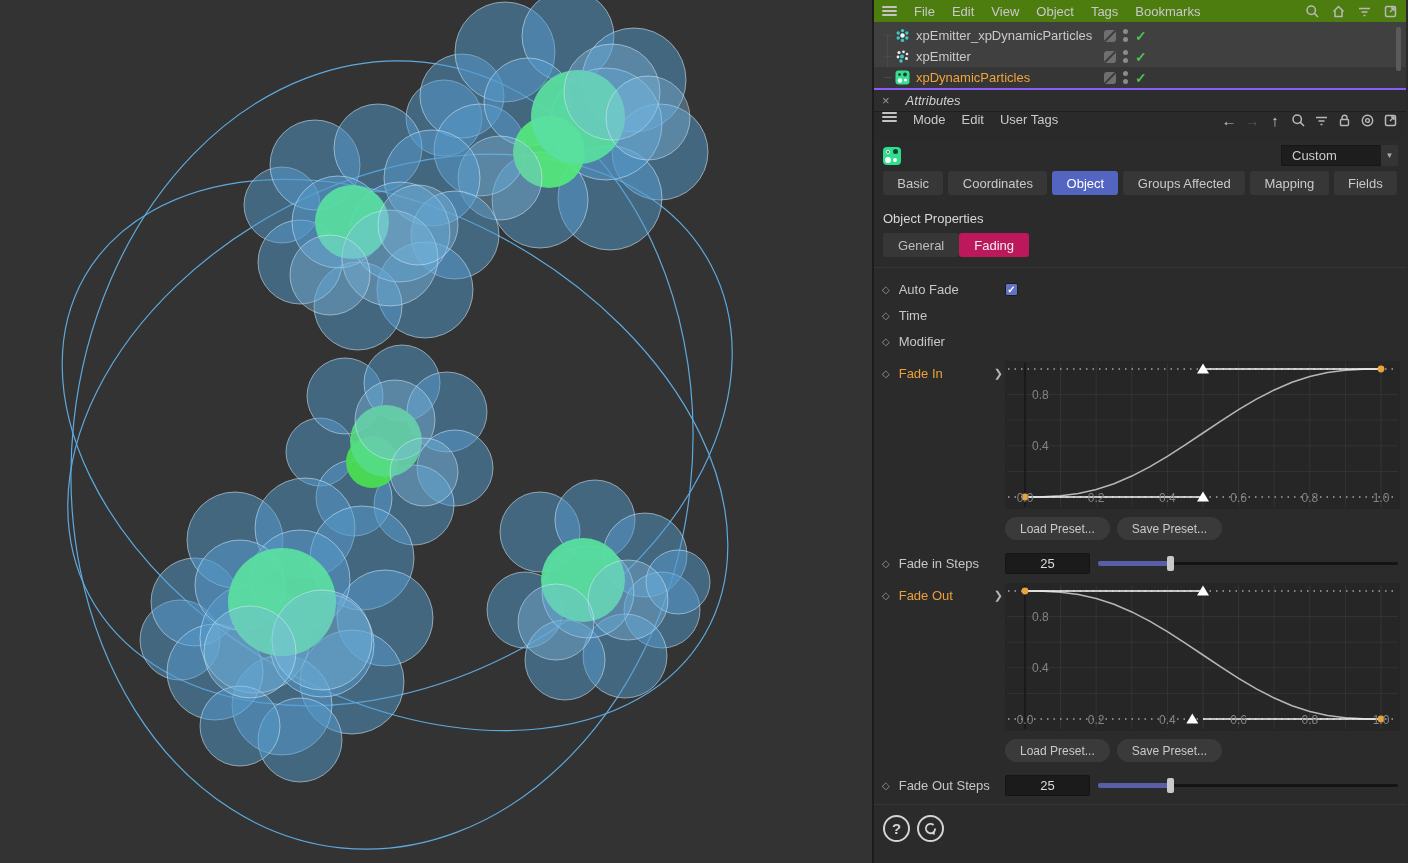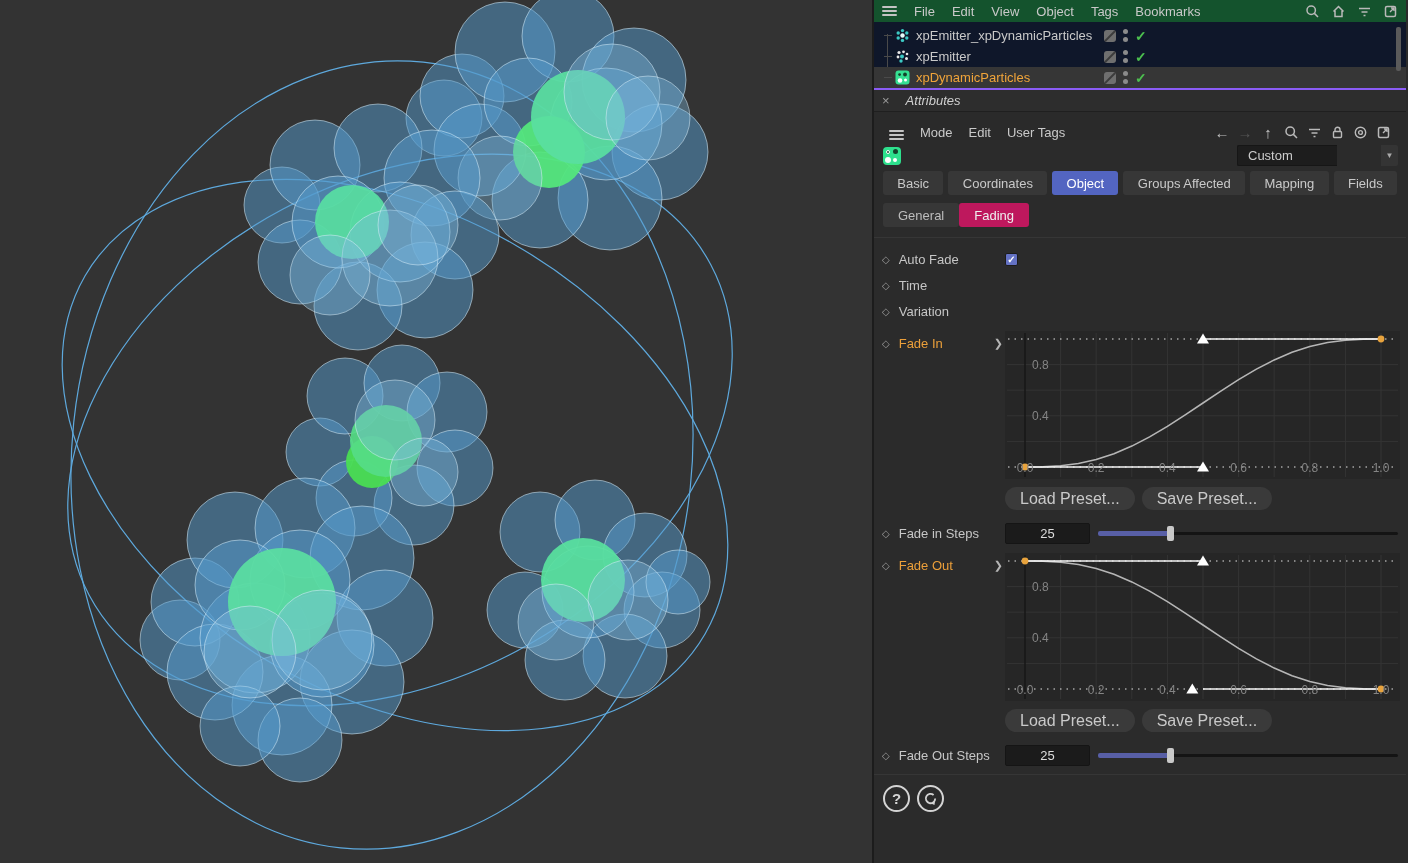--- a/index.html
+++ b/index.html
@@ -7,63 +7,63 @@
     font-family:"Liberation Sans", sans-serif; font-size:13px; color:#c6c6c6; }
   .app { display:flex; width:1408px; height:863px; }
 
   
   .viewport { width:874px; height:863px; background:#333333; border-right:2px solid #1c1c1c; position:relative; }
   .viewport svg { display:block; }
 
   
   .panel { width:532px; height:863px; background:#2b2b2b; display:flex; flex-direction:column; }
 
-  .menubar { height:22px; background:#14532d; display:flex; align-items:center; gap:17px; padding:0 8px; flex:none; }
+  .menubar { height:22px; background:#4d7c0f; display:flex; align-items:center; gap:17px; padding:0 8px; flex:none; }
   .menu-item { color:#c9c9c9; cursor:default; }
   .mb-spacer { flex:1; }
   .mb-icons { display:flex; gap:10px; align-items:center; }
   .icon-btn { display:inline-flex; width:16px; height:16px; align-items:center; justify-content:center; color:#b9b9b9; }
   .icon-btn svg { display:block; }
   .hamburger { display:inline-flex; flex-direction:column; gap:2px; width:15px; }
   .hamburger i { display:block; height:2px; background:#c3c3c3; border-radius:1px; }
 
-  .obj-mgr { height:68px; background:#0f172a; position:relative; padding-top:3px; flex:none; border-bottom:7px solid #8b5cf6; }
+  .obj-mgr { height:68px; background:#404040; position:relative; padding-top:3px; flex:none; border-bottom:7px solid #8b5cf6; }
   .om-row { height:21px; display:flex; align-items:center; padding-left:10px; position:relative; }
   .om-row.sel { background:#363636; }
   .tree-line { position:absolute; left:13px; top:12px; width:1px; height:44px; background:#4a4a4a; }
   .stub { width:8px; height:1px; background:#4a4a4a; margin-right:2px; }
   .om-icon { width:16px; height:16px; margin-right:6px; display:inline-flex; align-items:center; justify-content:center; }
   .om-label { color:#c9c9c9; }
   .om-row.sel .om-label { color:#f0a43a; }
   .om-controls { position:absolute; left:230px; display:flex; align-items:center; gap:7px; }
   .layer-chip { width:12px; height:12px; border-radius:3px; background:#6f6f6f; position:relative; overflow:hidden; }
   .layer-chip::after { content:""; position:absolute; left:-2px; top:5px; width:16px; height:1.6px; background:#3c3c3c; transform:rotate(-45deg); }
   .om-dots { display:flex; flex-direction:column; gap:3px; }
   .om-dots i { width:5px; height:5px; border-radius:50%; background:#8b8b8b; }
   .om-check { color:#4cbf4f; font-size:14px; font-weight:bold; }
   .om-scrollbar { position:absolute; right:5px; top:5px; width:5px; height:44px; background:#5a5a5a; border-radius:2px; }
 
   .attr-header { height:22px; background:#2d2d2d; border-bottom:1px solid #1f1f1f; display:flex; align-items:center; padding:0 8px; flex:none; }
   .close-x { color:#9a9a9a; font-size:13px; margin-right:16px; }
   .attr-title { color:#cfcfcf;font-style:italic; }
 
-  .attr-menu { height:28px; display:flex; align-items:flex-end; gap:16px; padding:0 15px; flex:none; background:#2a2a2a; }
+  .attr-menu { height:28px; display:flex; align-items:flex-start; gap:16px; padding:0 8px; flex:none; background:#2a2a2a; }
   .attr-menu .mb-icons { gap:7px; }
   .arrow-glyph { font-size:15px; color:#c3c3c3; }
   .arrow-glyph.dim { color:#555; }
 
   .title-row { height:31px; display:flex; align-items:center; padding:0 8px 0 9px; gap:7px; flex:none; }
   .obj-type-icon { width:18px; height:18px; border-radius:4px; background:#2ee08d; position:relative; flex:none; }
   .obj-type-icon i { position:absolute; border-radius:50%; }
   .obj-type-icon .d1 { width:6px; height:6px; background:#ffffff; left:2px; bottom:2px; }
   .obj-type-icon .d2 { width:5px; height:5px; background:#15412c; right:3px; top:2px; }
   .obj-type-icon .d3 { width:4px; height:4px; background:#15412c; left:3px; top:3px; border:1px solid #fff; }
   .obj-type-icon .d4 { width:4px; height:4px; background:#ffffff; right:4px; bottom:3px; }
   .obj-title { color:#cccccc; white-space:nowrap; }
-  .dropdown { margin-left:auto; display:flex; align-items:flex-end;gap:44px; }
+  .dropdown { margin-left:auto; display:flex; align-items:flex-end; }
   .dropdown .dd-value { width:100px; height:21px; background:#1d1d1d; border:1px solid #161616; border-right:none;
      border-radius:2px 0 0 2px; display:flex; align-items:center; padding-left:10px; color:#cccccc; }
   .dropdown .dd-arrow { width:17px; height:21px; background:#343434; border-radius:0 2px 2px 0; display:flex; align-items:center; justify-content:center; color:#aaa; font-size:8px; }
 
   .tabs-row { height:29px; display:flex; gap:5px; padding:0 9px; flex:none; }
   .tab { height:24px; background:#373737; border-radius:3px; display:flex; align-items:center; justify-content:center;
     padding:0 13px; color:#c9c9c9; flex:1 1 auto; white-space:nowrap; }
   .tab.selected { background:#5365c1; color:#ffffff; }
 
   .section-head { height:30px; display:flex; align-items:flex-end; padding:0 0 4px 9px; color:#d8d8d8; flex:none; }
@@ -84,21 +84,21 @@
   .value-col { flex:1; display:flex; align-items:center; padding-right:8px; }
   .checkbox { width:13px; height:13px; background:#6472c4; border-radius:2px; border:1px solid #1c1c1c;
     display:flex; align-items:center; justify-content:center; color:#fff; font-size:10px; font-weight:bold; }
   .num-input { width:85px; height:21px; background:#1b1b1b; border:1px solid #151515; border-radius:2px;
     color:#dcdcdc; text-align:center; font-family:"Liberation Sans", sans-serif; font-size:13px; }
   .curve-row { align-items:flex-start; }
   .curve-row .label-col { padding-top:5px; }
   .curve-box { width:395px; height:148px; flex:none; }
   .presets-row { display:flex; gap:7px; margin:8px 0 0 131px; }
   .pill-btn { height:23px; border-radius:12px; background:#3a3a3a; border:none; color:#c9c9c9;
-    padding:0 15px; font-family:"Liberation Sans", sans-serif; font-size:16px; }
+    padding:0 15px; font-family:"Liberation Sans", sans-serif; font-size:12px; }
   .slider-row { margin-top:10px; }
   .slider { flex:1; height:15px; margin-left:8px; position:relative; }
   .slider .track { position:absolute; left:0; right:0; top:6px; height:3px; background:#141414; border-radius:2px; }
   .slider .fill { position:absolute; left:0; top:5px; height:5px; background:#585fa6; border-radius:2px; }
   .slider .handle { position:absolute; top:0; width:7px; height:15px; background:#c9c9c9; border-radius:2px; }
   .mt7 { margin-top:7px; }
 
   .help-row { display:flex; gap:7px; padding:10px 0 0 9px; }
   .circle-btn { width:27px; height:27px; border-radius:50%; border:2px solid #d4d4d4; display:flex;
     align-items:center; justify-content:center; color:#d4d4d4; font-weight:bold; font-size:15px; }
@@ -380,20 +380,21 @@
 
     <div class="tabs-row">
       <span class="tab">Basic</span>
       <span class="tab">Coordinates</span>
       <span class="tab selected">Object</span>
       <span class="tab">Groups Affected</span>
       <span class="tab">Mapping</span>
       <span class="tab">Fields</span>
     </div>
 
+    <div class="section-head">Object Properties</div>
     <div class="subtabs">
       <span class="subtab">General</span>
       <span class="subtab selected">Fading</span>
     </div>
     <div class="divider"></div>
 
     <div class="params">
 
       <div class="param-row">
         <span class="label-col">
@@ -408,21 +409,21 @@
       <div class="param-row">
         <span class="label-col">
           <span class="diamond">◇</span>
           <span class="p-label">Time</span>
         </span>
       </div>
 
       <div class="param-row">
         <span class="label-col">
           <span class="diamond">◇</span>
-          <span class="p-label">Variation</span>
+          <span class="p-label">Modifier</span>
         </span>
       </div>
 
       <div class="param-row curve-row mt7">
         <span class="label-col">
           <span class="diamond">◇</span>
           <span class="p-label orange">Fade In</span>
           <span class="chevron">❯</span>
         </span>
         <span class="value-col">

